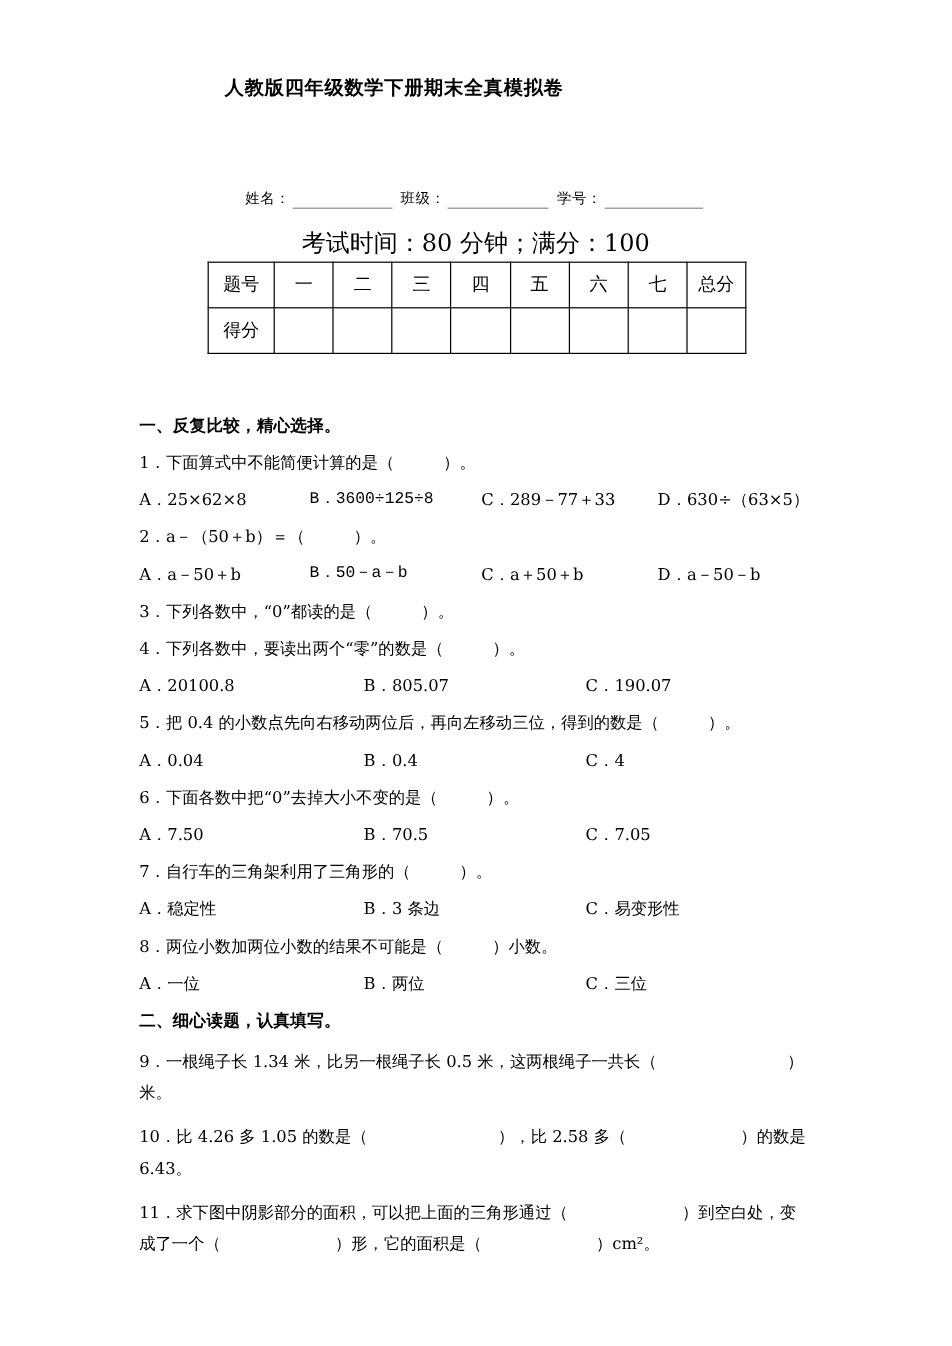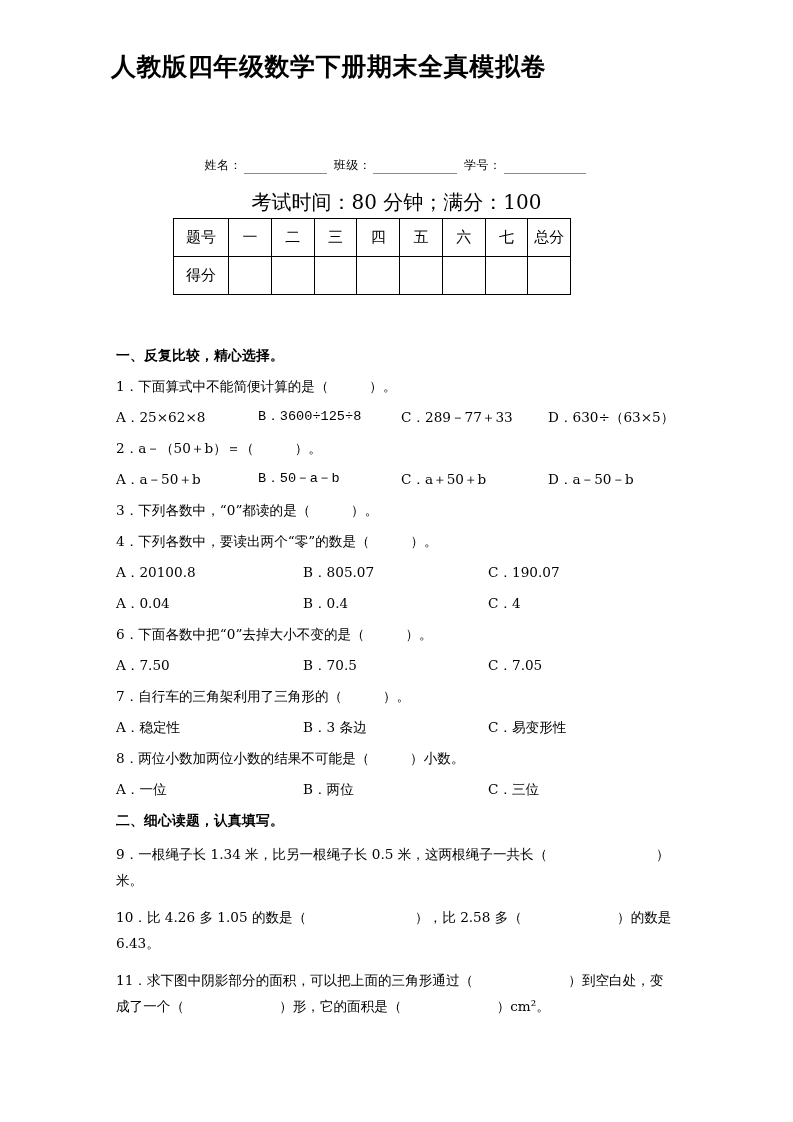--- a/index.html
+++ b/index.html
@@ -18,25 +18,25 @@
   .page {
     position: relative;
     width: 793px;
     height: 1122px;
     box-sizing: border-box;
   }
 
   
   .doc-title {
     position: absolute;
-    top: 50px;
+    top: 63px;
     left: 0;
     width: 657px;
     text-align: center;
-    font-size: 25px;
+    font-size: 16px;
     font-weight: bold;
     letter-spacing: 0.6px;
     font-family: "DejaVu Sans", "Liberation Sans", sans-serif;
   }
 
   
   .id-line {
     position: absolute;
     top: 157px;
     left: 0;
@@ -69,21 +69,21 @@
 
   
   .score-table-wrap {
     position: absolute;
     top: 218px;
     left: 173px;
     width: 449px;
   }
   table.score-table {
     border-collapse: collapse;
-    width: 398px;
+    width: 449px;
     table-layout: fixed;
   }
   table.score-table td {
     border: 1px solid #000000;
     height: 37px;
     text-align: center;
     vertical-align: middle;
     font-size: 15px;
     padding: 0;
   }
@@ -206,20 +206,21 @@
 
     <div class="q-stem">3．下列各数中，“0”都读的是（　　　）。</div>
 
     <div class="q-stem">4．下列各数中，要读出两个“零”的数是（　　　）。</div>
     <div class="opt-row opts3">
       <span class="opt o0">A．20100.8</span>
       <span class="opt o1">B．805.07</span>
       <span class="opt o2">C．190.07</span>
     </div>
 
+    <div class="q-stem">5．把 0.4 的小数点先向右移动两位后，再向左移动三位，得到的数是（　　　）。</div>
     <div class="opt-row opts3">
       <span class="opt o0">A．0.04</span>
       <span class="opt o1">B．0.4</span>
       <span class="opt o2">C．4</span>
     </div>
 
     <div class="q-stem">6．下面各数中把“0”去掉大小不变的是（　　　）。</div>
     <div class="opt-row opts3">
       <span class="opt o0">A．7.50</span>
       <span class="opt o1">B．70.5</span>

